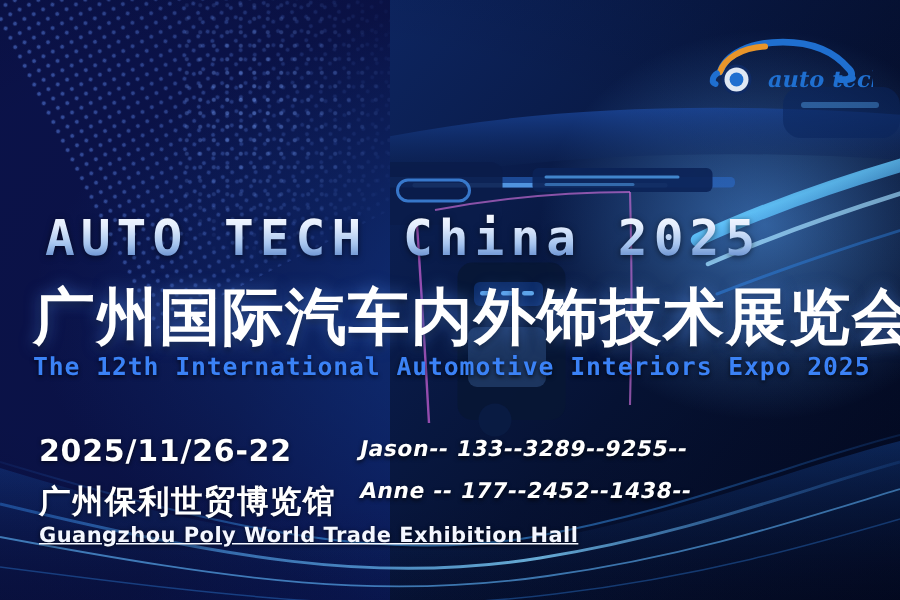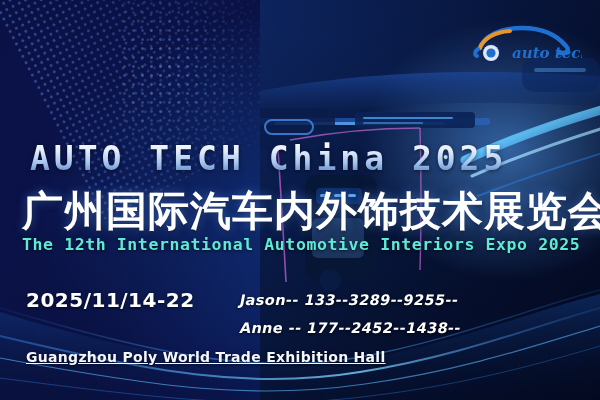--- a/index.html
+++ b/index.html
@@ -64,21 +64,21 @@
     position:absolute;left:22px;top:148px;
     font-size:41px;font-weight:700;letter-spacing:1px;
     color:#ffffff;white-space:nowrap;
     font-family:"DejaVu Sans","Liberation Sans",sans-serif;
     text-shadow:0 0 10px rgba(90,150,255,.55), 0 2px 4px rgba(0,0,0,.6);
   }
 
   .subtitle-en{
     position:absolute;left:22px;top:199px;
     font-size:16.5px;font-weight:700;letter-spacing:.6px;
-    color:#5eead4;white-space:nowrap;
+    color:#3b82f6;white-space:nowrap;
     font-family:"DejaVu Sans Mono","Liberation Mono",monospace;
     text-shadow:0 1px 3px rgba(0,0,0,.7);
   }
 
   .date{
     position:absolute;left:26px;top:252px;
     font-size:20px;font-weight:700;letter-spacing:.5px;
     color:#ffffff;white-space:nowrap;
     font-family:"DejaVu Sans","Liberation Sans",sans-serif;
     text-shadow:0 1px 3px rgba(0,0,0,.65);
@@ -214,19 +214,20 @@
     <circle cx="21" cy="31" r="10" fill="#0f2a63"></circle>
     <circle cx="21" cy="31" r="8" fill="#dfe8f4"></circle>
     <circle cx="21" cy="31" r="4.6" fill="#1f6fd0"></circle>
     <text x="42" y="36" font-family="'DejaVu Serif','Liberation Serif',serif" font-size="15" font-style="italic" font-weight="700" fill="#1f6fd0">auto tech</text>
   </svg>
 
   <div class="content">
     <div class="title-en">AUTO TECH China 2025</div>
     <div class="title-cn">广州国际汽车内外饰技术展览会</div>
     <div class="subtitle-en">The 12th International Automotive Interiors Expo 2025</div>
-    <div class="date">2025/11/14-22</div>
+    <div class="date">2025/11/26-22</div>
+    <div class="venue-cn">广州保利世贸博览馆</div>
     <div class="venue-en">Guangzhou Poly World Trade Exhibition Hall</div>
     <div class="contact contact-1">Jason-- 133--3289--9255--</div>
     <div class="contact contact-2">Anne -- 177--2452--1438--</div>
   </div>
 
 </div>
 
 </body></html>

